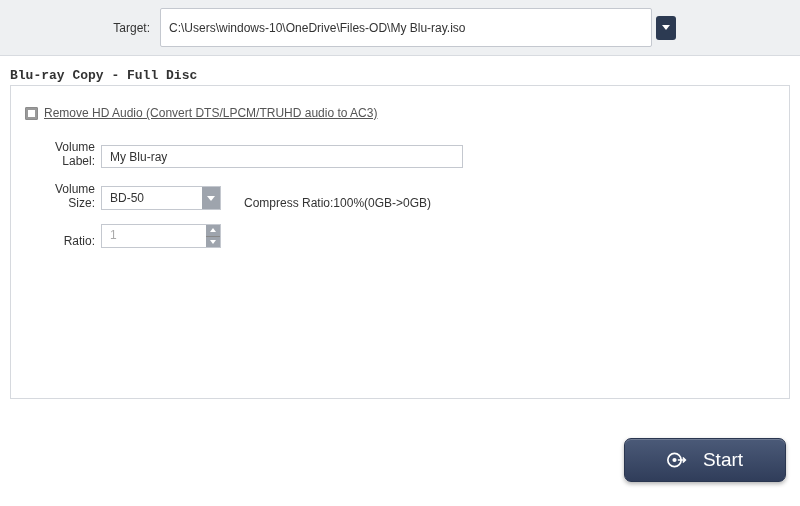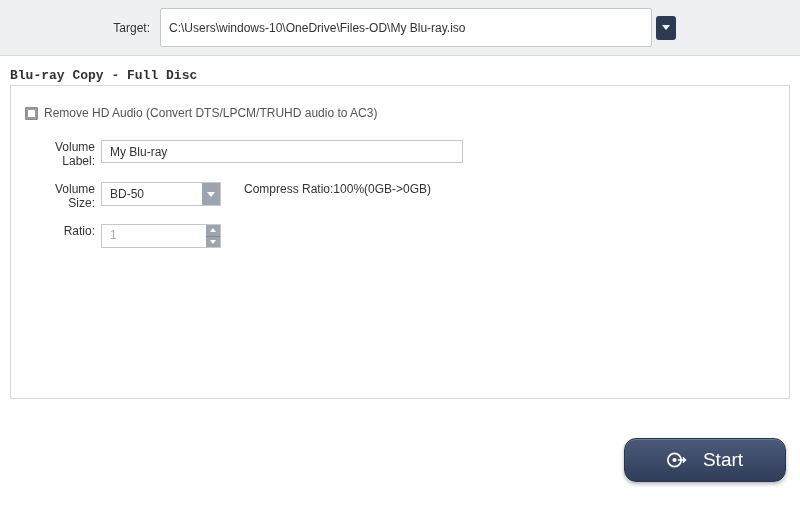--- a/index.html
+++ b/index.html
@@ -69,21 +69,21 @@
       font-family: Liberation Mono, monospace;
     }
     .panel {
       border: 1px solid #d6d9de;
       margin: 0 10px;
       padding: 20px 14px 20px 14px;
       height: 314px;
     }
     .row {
       display: flex;
-      align-items: flex-start;
+      align-items: flex-end;
       margin-bottom: 14px;
     }
     .label-col {
       width: 76px;
       text-align: right;
       font-size: 12px;
       color: #333;
       padding-right: 6px;
     }
     .checkbox-row {
@@ -102,20 +102,21 @@
     }
     .checkbox::after {
       content: "";
       position: absolute;
       inset: 2px;
       background: #fff;
     }
     .checkbox-label {
       font-size: 12px;
       color: #555;
+      text-decoration: underline;
     }
     .text-input {
       height: 23px;
       border: 1px solid #c4c8cf;
       font-size: 12px;
       padding: 0 8px;
       color: #333;
     }
     .vol-input {
       width: 362px;
@@ -194,21 +195,21 @@
       border-top: 4px solid #fff;
     }
     .start-btn {
       position: absolute;
       right: 14px;
       top: 438px;
       width: 162px;
       height: 44px;
       background: linear-gradient(to bottom, #4b5a78, #303d5a);
       border: 1px solid #2a3650;
-      border-radius: 12px;
+      border-radius: 7px;
       display: flex;
       align-items: center;
       justify-content: center;
       gap: 16px;
       cursor: pointer;
       box-shadow: 0 2px 4px rgba(0,0,0,0.3), inset 0 1px 0 rgba(255,255,255,0.2);
     }
     .start-icon {
       width: 20px;
       height: 20px;

